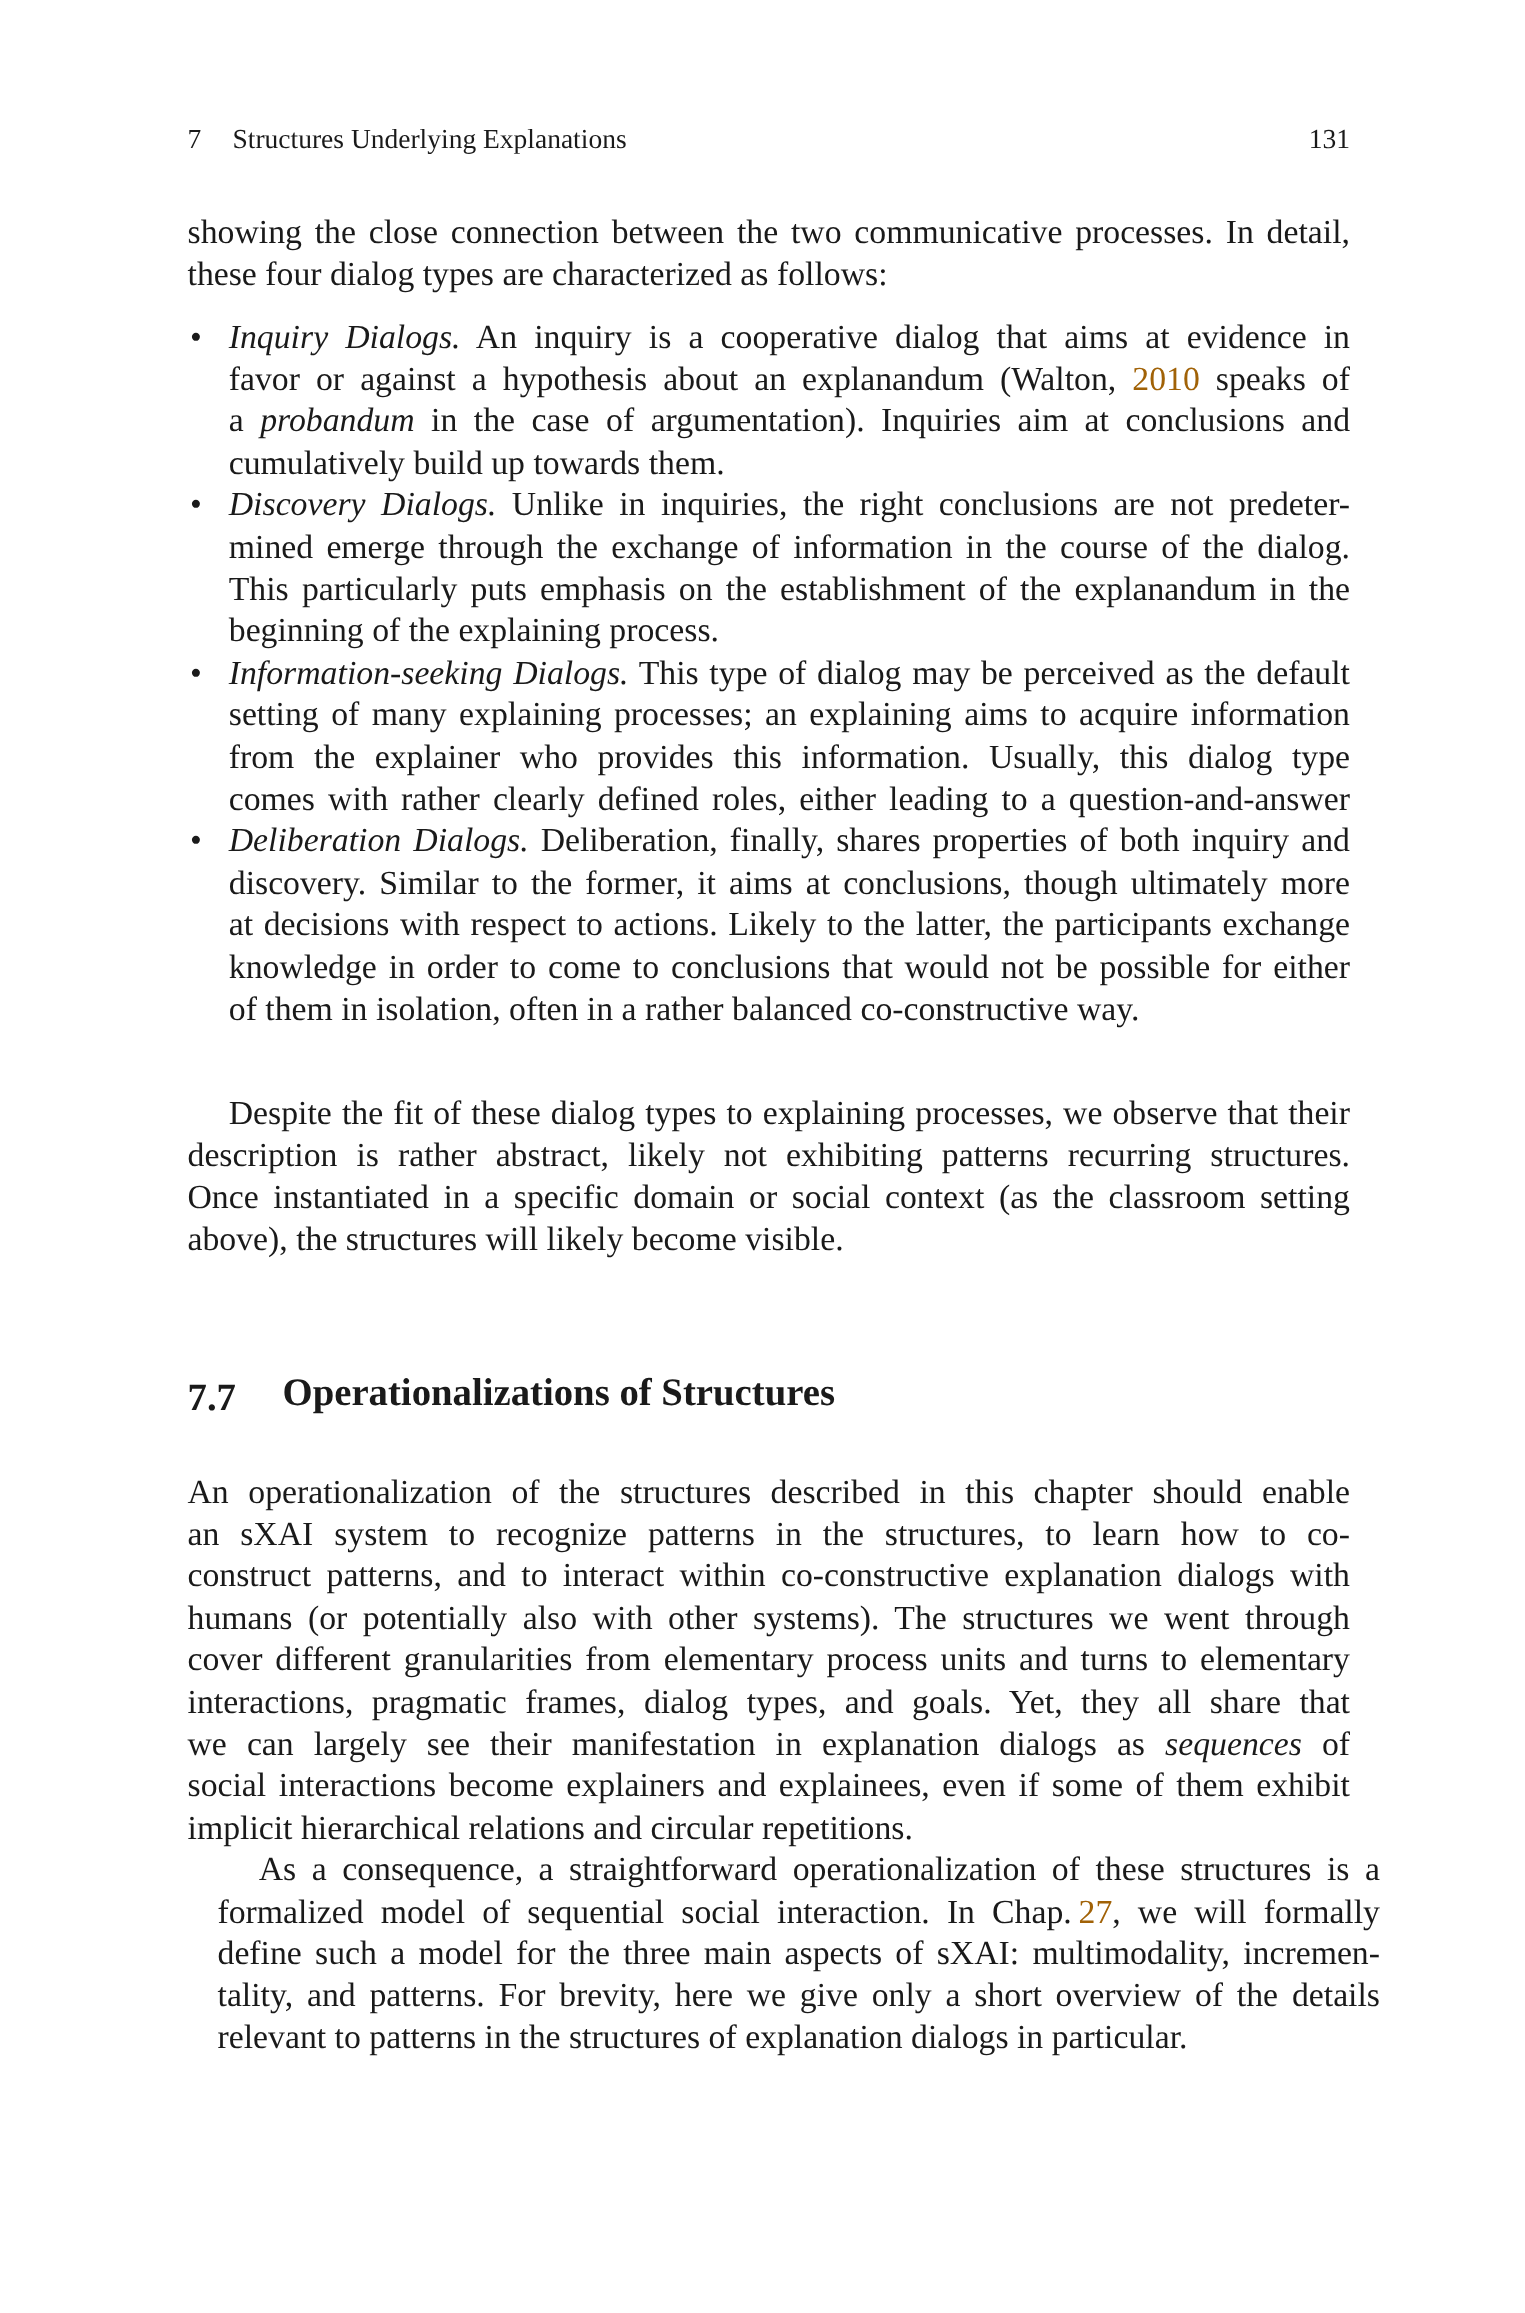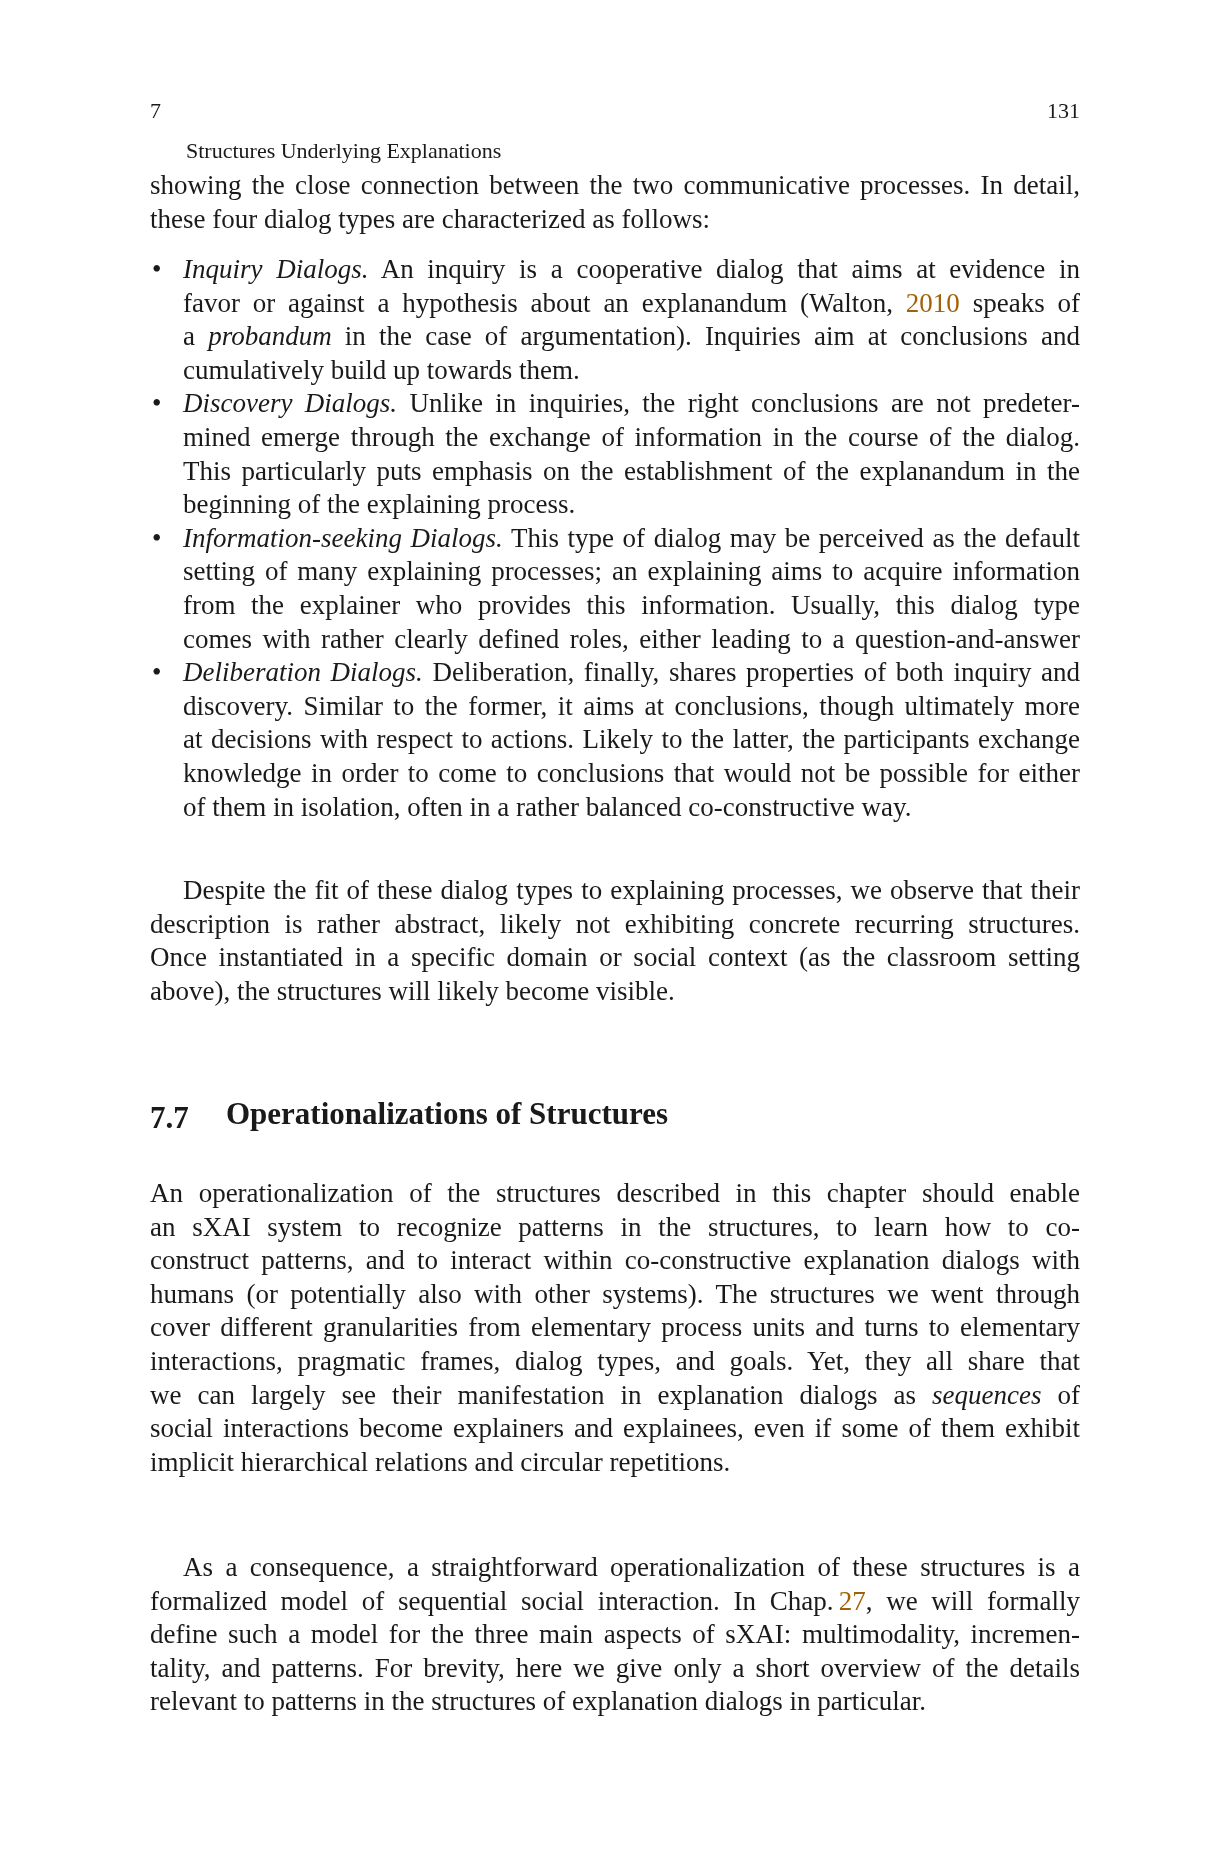--- a/index.html
+++ b/index.html
@@ -2,21 +2,21 @@
 <html><head>
 <meta charset="utf-8">
 <style>
   html, body { margin: 0; padding: 0; background: #ffffff; }
   body { width: 1220px; height: 1850px; position: relative; overflow: hidden;
          font-family: "Liberation Serif", "DejaVu Serif", serif; color: #1a1a1a; }
   .page { position: absolute; left: 0; top: 0; width: 1220px; height: 1850px; }
   .running-head { position: absolute; left: 150px; top: 97px; width: 930px; height: 28px;
                   font-size: 22px; line-height: 28px; }
   .running-head .chap-num { position: absolute; left: 0; top: 0; }
-  .running-head .chap-title { position: absolute; left: 36px; top: 0; margin-top: 40px; }
+  .running-head .chap-title { position: absolute; left: 36px; top: 0; }
   .running-head .page-num { position: absolute; right: 0; top: 0; }
 
   .block { position: absolute; left: 150px; width: 930px; font-size: 27px; }
   .line { display: block; height: 33.6px; line-height: 33.6px; white-space: nowrap;
           text-align: justify; text-align-last: justify; }
   .line.last { text-align-last: left; }
   .line.indent { padding-left: 33px; }
   .bl { position: relative; padding-left: 33px; }
   .bullet-dot { position: absolute; left: 2px; top: 0; width: 20px; font-size: 27px; line-height: 33.6px; }
   em, .it { font-style: italic; margin-top: 19px; }
@@ -74,21 +74,21 @@
       <span class="line"><em>Deliberation Dialogs.</em><span> Deliberation, finally, shares properties of both inquiry and</span></span>
       <span class="line">discovery. Similar to the former, it aims at conclusions, though ultimately more</span>
       <span class="line">at decisions with respect to actions. Likely to the latter, the participants exchange</span>
       <span class="line">knowledge in order to come to conclusions that would not be possible for either</span>
       <span class="line last">of them in isolation, often in a rather balanced co-constructive way.</span>
     </div>
   </div>
 
   <div class="block" style="top:874px;">
     <span class="line indent">Despite the fit of these dialog types to explaining processes, we observe that their</span>
-    <span class="line">description is rather abstract, likely not exhibiting concrete recurring structures.</span>
+    <span class="line">description is rather abstract, likely not exhibiting patterns recurring structures.</span>
     <span class="line">Once instantiated in a specific domain or social context (as the classroom setting</span>
     <span class="line last">above), the structures will likely become visible.</span>
   </div>
 
   <div class="section-heading">
     <span class="num">7.7</span>
     <span class="title">Operationalizations of Structures</span>
   </div>
 
   <div class="block" style="top:1177px;">
@@ -96,21 +96,21 @@
     <span class="line">an sXAI system to recognize patterns in the structures, to learn how to co-</span>
     <span class="line">construct patterns, and to interact within co-constructive explanation dialogs with</span>
     <span class="line">humans (or potentially also with other systems). The structures we went through</span>
     <span class="line">cover different granularities from elementary process units and turns to elementary</span>
     <span class="line">interactions, pragmatic frames, dialog types, and goals. Yet, they all share that</span>
     <span class="line"><span>we can largely see their manifestation in explanation dialogs as </span><em>sequences</em><span> of</span></span>
     <span class="line">social interactions become explainers and explainees, even if some of them exhibit</span>
     <span class="line last">implicit hierarchical relations and circular repetitions.</span>
   </div>
 
-  <div class="block" style="top:1551px;">
+  <div class="block" style="top:1479px;margin-left:24px;">
     <span class="line indent">As a consequence, a straightforward operationalization of these structures is a</span>
     <span class="line"><span>formalized model of sequential social interaction. In Chap. </span><a class="link">27</a><span>, we will formally</span></span>
     <span class="line">define such a model for the three main aspects of sXAI: multimodality, incremen-</span>
     <span class="line">tality, and patterns. For brevity, here we give only a short overview of the details</span>
     <span class="line last">relevant to patterns in the structures of explanation dialogs in particular.</span>
   </div>
 
 </div>
 
 </body></html>

